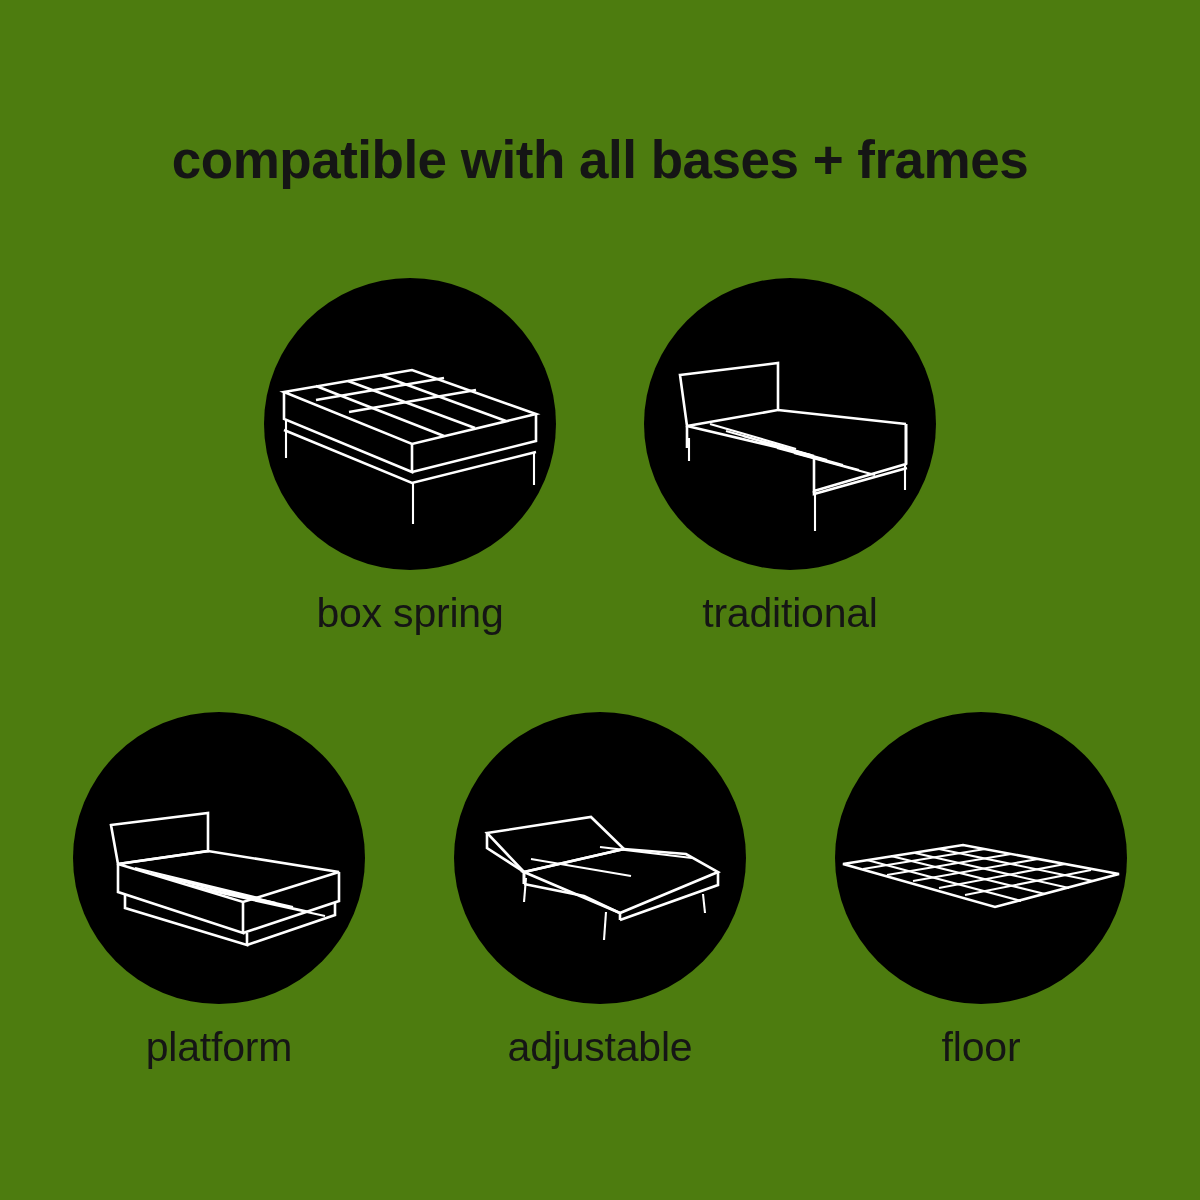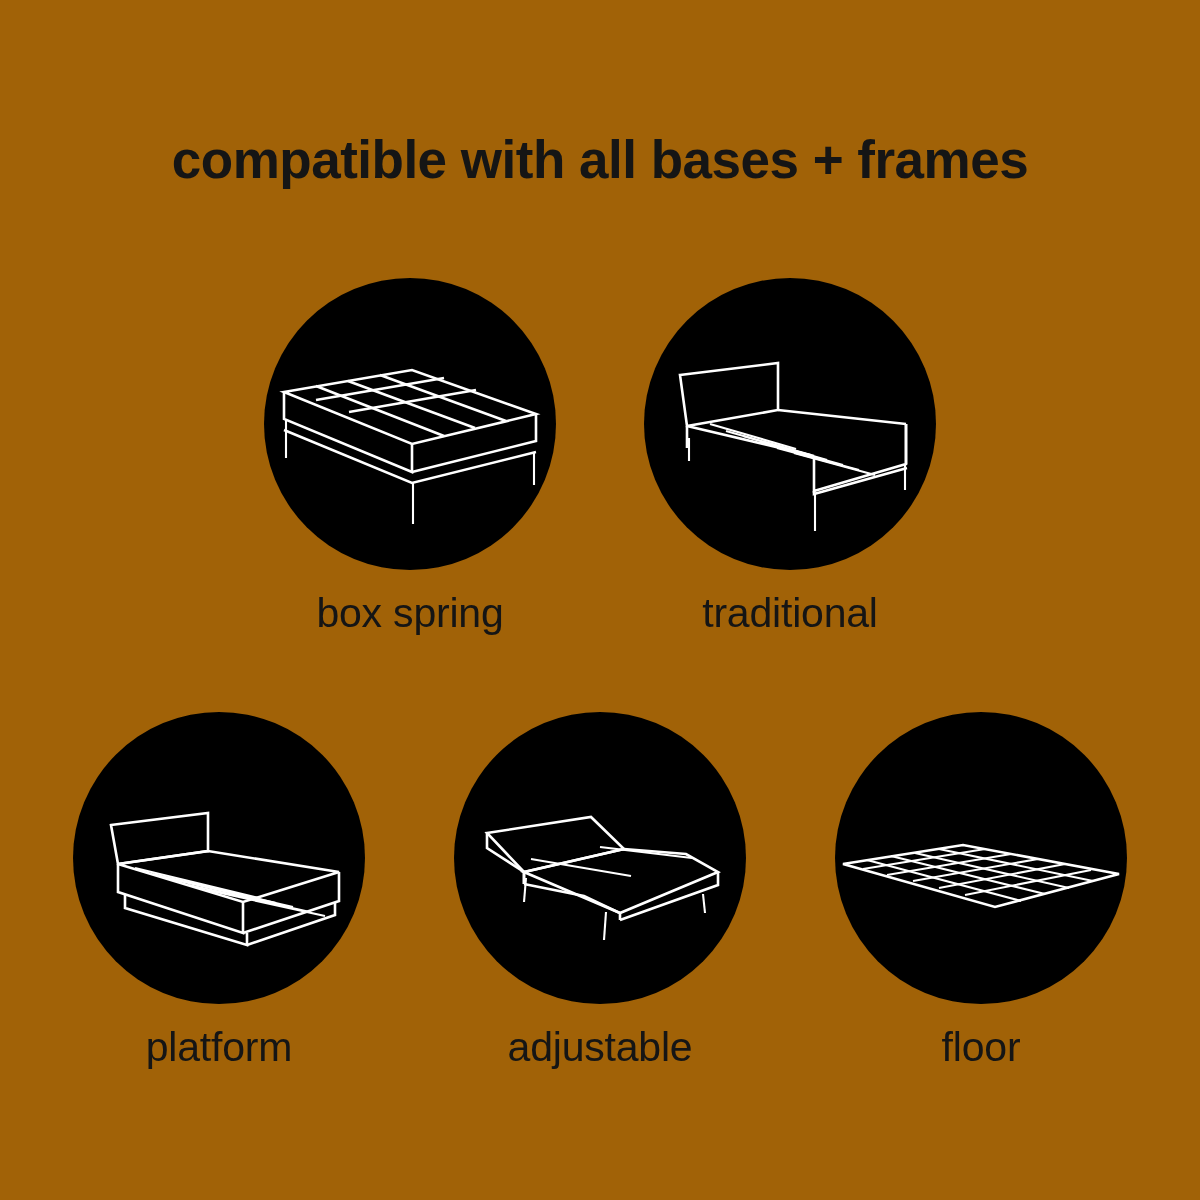--- a/index.html
+++ b/index.html
@@ -11,21 +11,21 @@
     width: 1200px;
     height: 1200px;
     background: #ffffff;
     font-family: "Liberation Sans", sans-serif;
     overflow: hidden;
   }
   .page {
     position: relative;
     width: 1200px;
     height: 1200px;
-    background: #a16207;
+    background: #4d7c0f;
   }
 
   
   .page-title {
     position: absolute;
     left: 0;
     top: 133px;
     width: 1200px;
     text-align: center;
     font-size: 53px;

